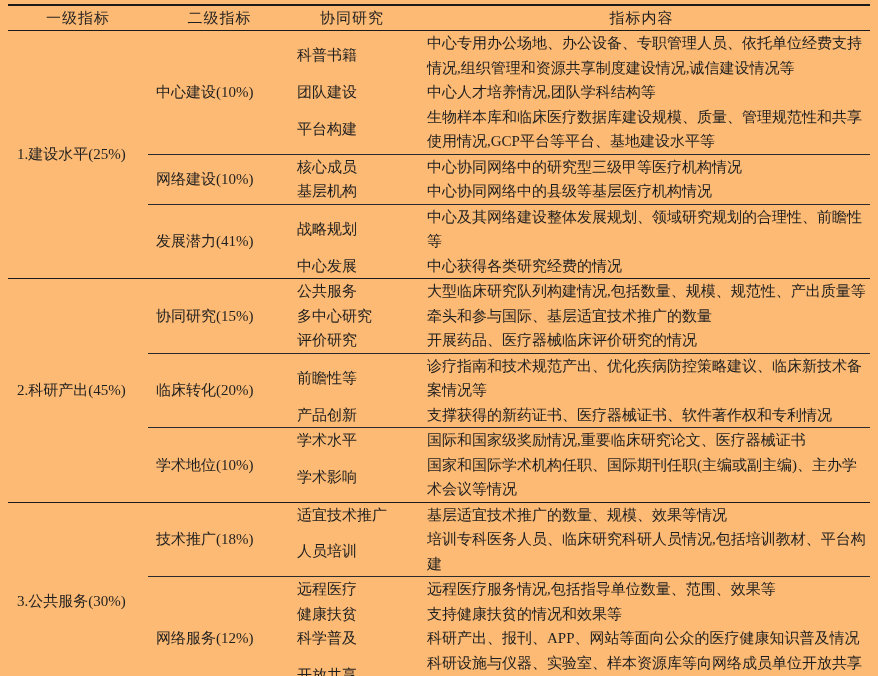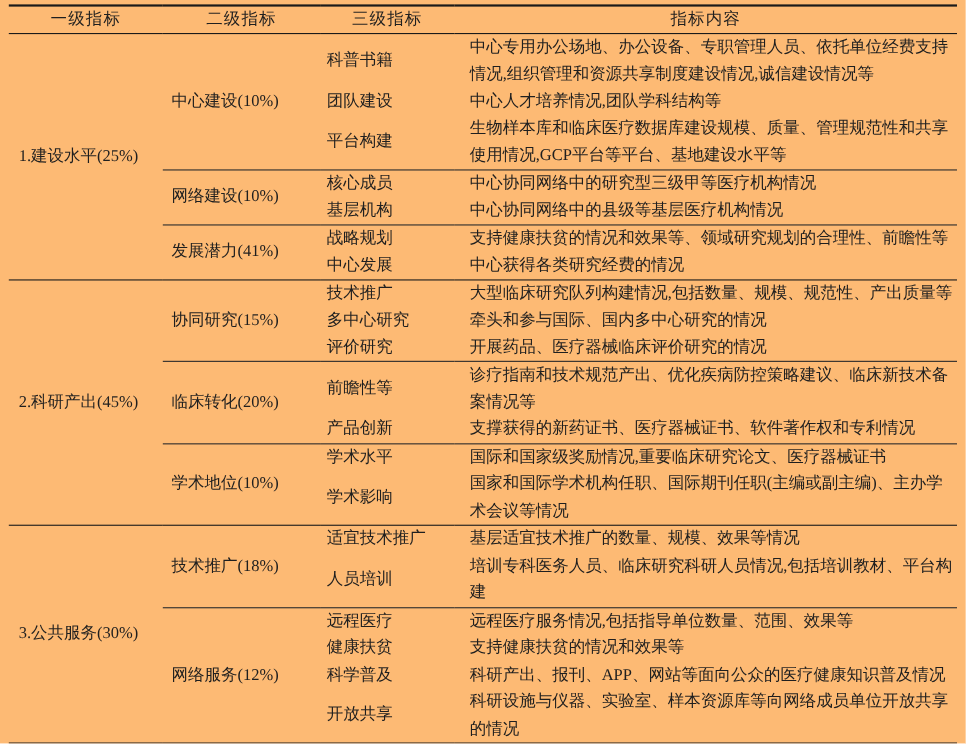--- a/index.html
+++ b/index.html
@@ -61,21 +61,21 @@
     <colgroup>
       <col class="c1">
         <col class="c2">
         <col class="c3">
         <col class="c4">
     </colgroup>
     <thead>
       <tr>
         <th>一级指标</th>
         <th>二级指标</th>
-        <th>三级指标</th>
+        <th>协同研究</th>
         <th>指标内容</th>
       </tr>
     </thead>
     <tbody>
 
       <tr>
         <td class="l1" rowspan="7">1.建设水平(25%)</td>
         <td class="l2" rowspan="3">中心建设(10%)</td>
         <td class="l3">科普书籍</td>
         <td class="content">中心专用办公场地、办公设备、专职管理人员、依托单位经费支持情况,组织管理和资源共享制度建设情况,诚信建设情况等</td>
@@ -93,36 +93,36 @@
         <td class="l3">核心成员</td>
         <td class="content">中心协同网络中的研究型三级甲等医疗机构情况</td>
       </tr>
       <tr>
         <td class="l3">基层机构</td>
         <td class="content">中心协同网络中的县级等基层医疗机构情况</td>
       </tr>
       <tr class="grp-start">
         <td class="l2" rowspan="2">发展潜力(41%)</td>
         <td class="l3">战略规划</td>
-        <td class="content">支持健康扶贫的情况和效果等、领域研究规划的合理性、前瞻性等</td>
+        <td class="content">中心及其网络建设整体发展规划、领域研究规划的合理性、前瞻性等</td>
       </tr>
       <tr>
         <td class="l3">中心发展</td>
         <td class="content">中心获得各类研究经费的情况</td>
       </tr>
 
       <tr class="sec-start">
         <td class="l1" rowspan="7">2.科研产出(45%)</td>
         <td class="l2" rowspan="3">协同研究(15%)</td>
-        <td class="l3">技术推广</td>
+        <td class="l3">公共服务</td>
         <td class="content">大型临床研究队列构建情况,包括数量、规模、规范性、产出质量等</td>
       </tr>
       <tr>
         <td class="l3">多中心研究</td>
-        <td class="content">牵头和参与国际、国内多中心研究的情况</td>
+        <td class="content">牵头和参与国际、基层适宜技术推广的数量</td>
       </tr>
       <tr>
         <td class="l3">评价研究</td>
         <td class="content">开展药品、医疗器械临床评价研究的情况</td>
       </tr>
       <tr class="grp-start">
         <td class="l2" rowspan="2">临床转化(20%)</td>
         <td class="l3">前瞻性等</td>
         <td class="content">诊疗指南和技术规范产出、优化疾病防控策略建议、临床新技术备案情况等</td>
       </tr>

